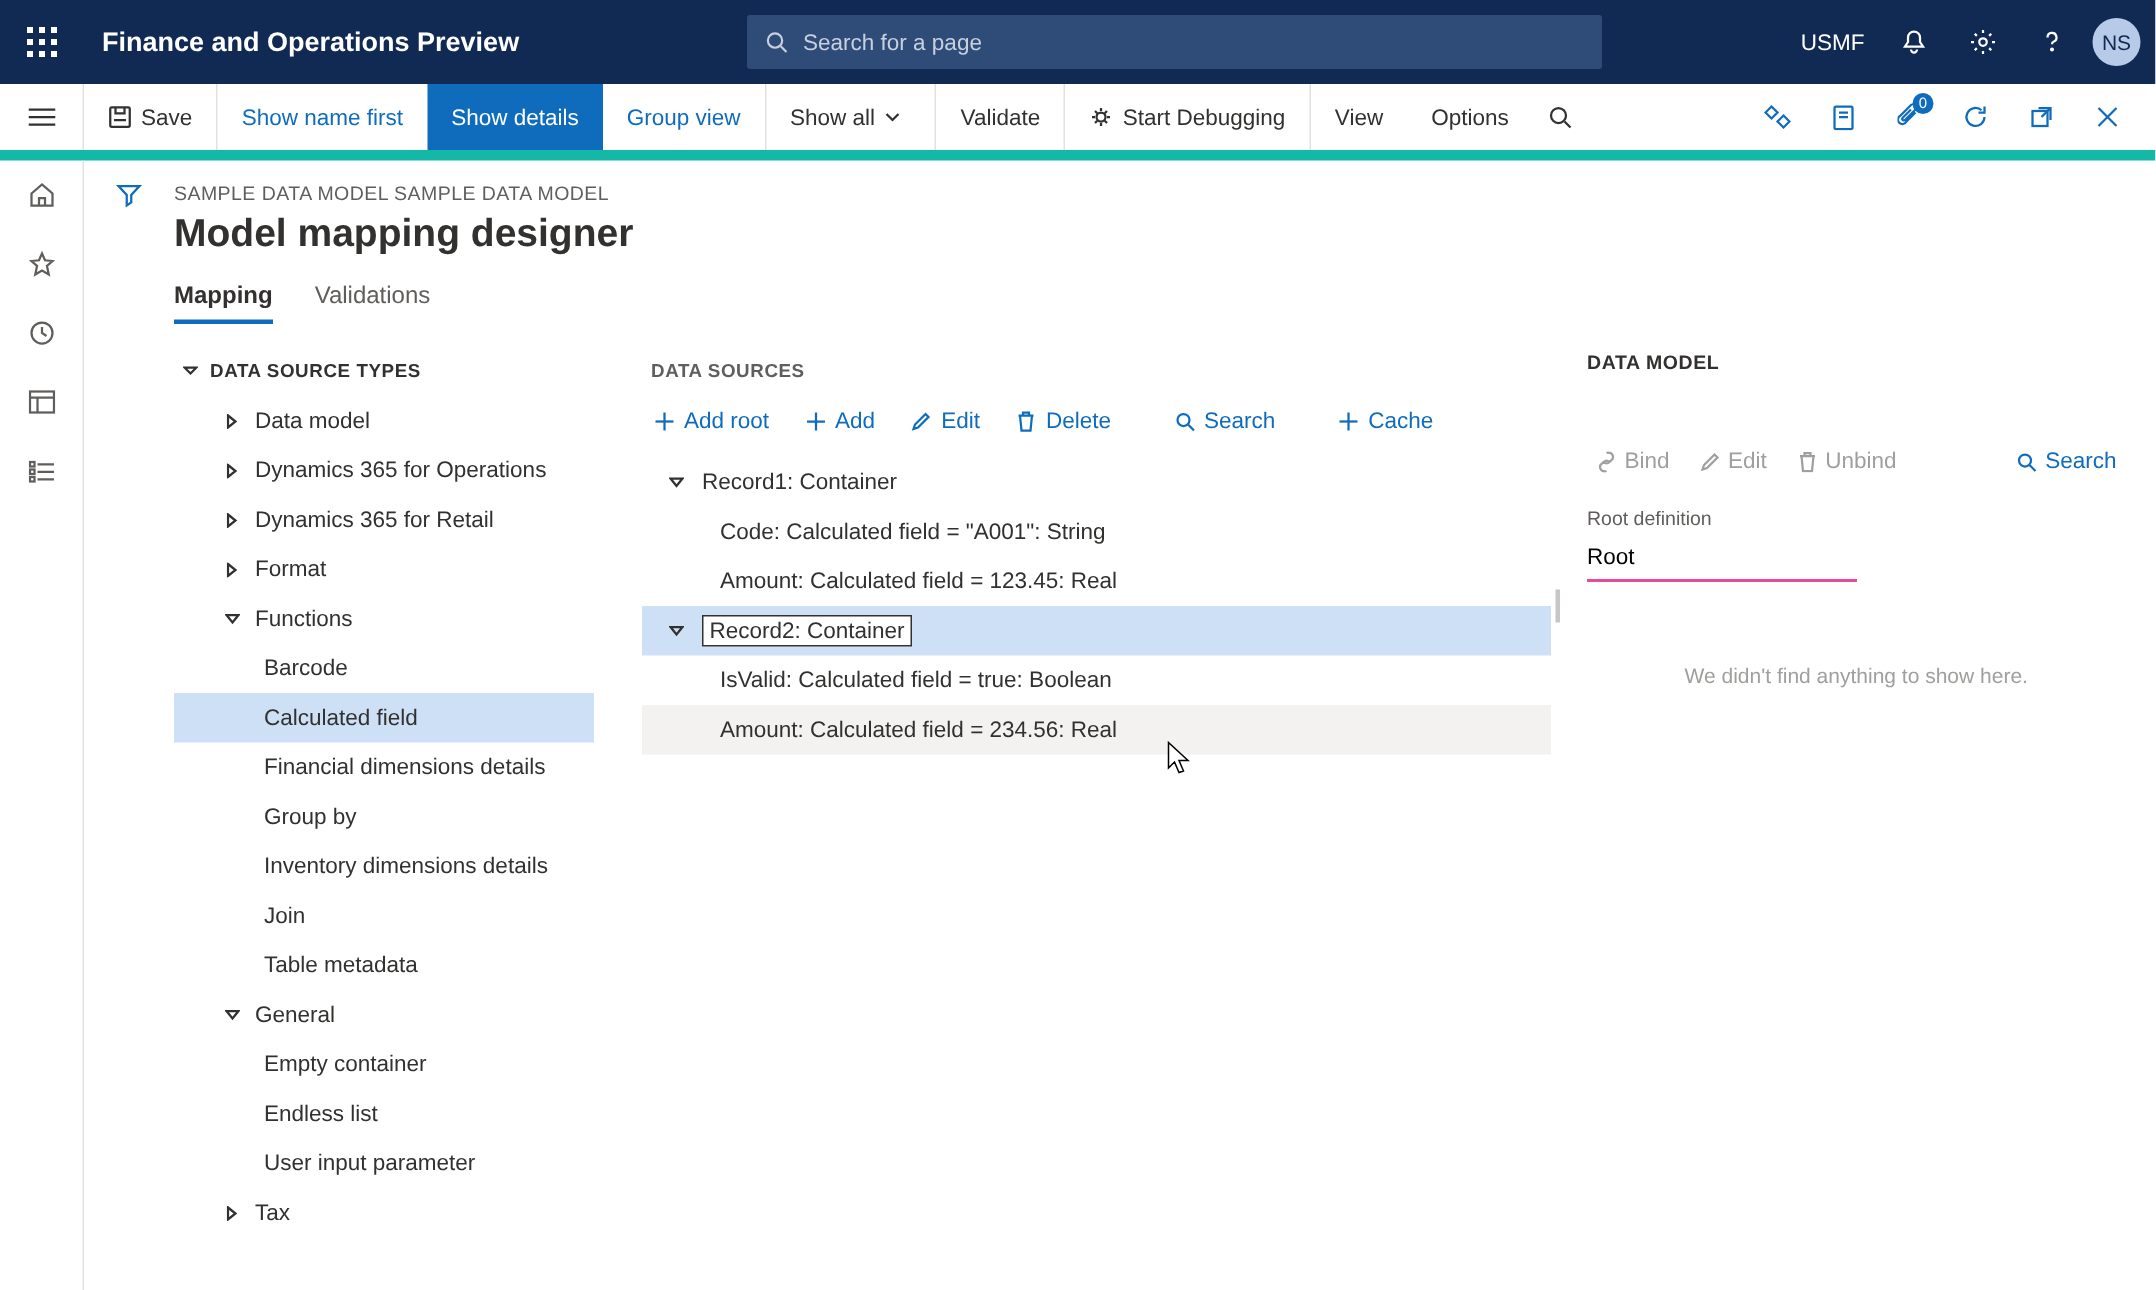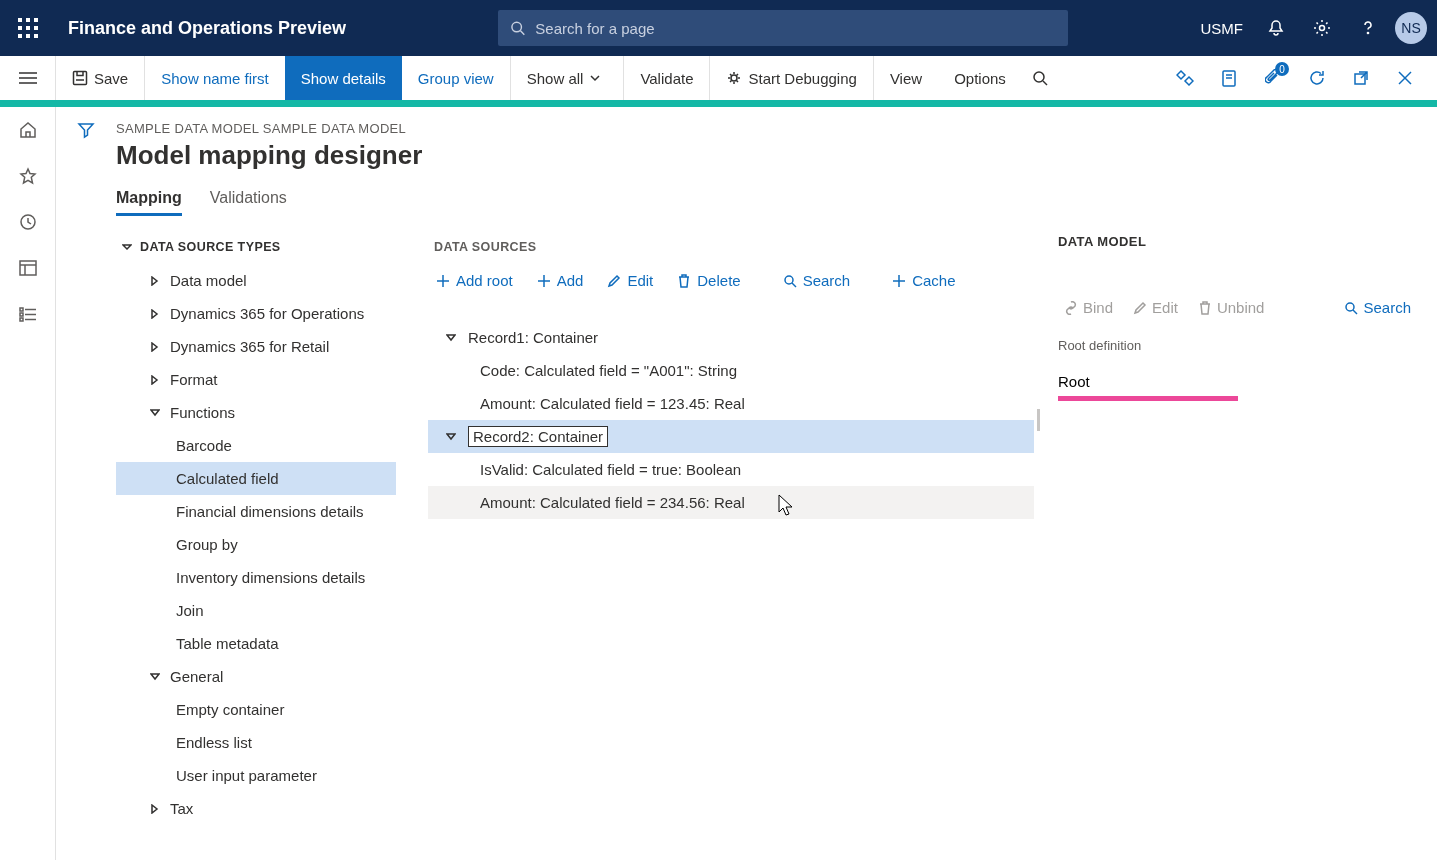--- a/index.html
+++ b/index.html
@@ -55,40 +55,40 @@
   .section-header { font-size:12.5px; font-weight:700; letter-spacing:0.4px; text-transform:uppercase; display:flex; align-items:center; padding:6px 2px 10px 6px; }
   .panel-left .section-header svg { margin-right:8px; }
   .tree { font-size:15px; }
   .tree-item { display:flex; align-items:center; height:33px; padding-left:30px; cursor:pointer; white-space:nowrap; }
   .tree-item.lvl2 { padding-left:60px; }
   .tree-item .caret { width:18px; display:inline-flex; justify-content:center; margin-right:6px; }
   .tree-item.selected { background:#cee0f5; }
 
   .panel-mid { flex:1; padding-left:32px; }
   .panel-mid .section-header { color:#605e5c; }
-  .mid-toolbar { display:flex; gap:8px; margin:2px 0 26px 0; }
+  .mid-toolbar { display:flex; gap:8px; margin:2px 0 10px 0; }
   .mid-btn { color:#0f6cbd; display:flex; align-items:center; gap:6px; padding:6px 8px; cursor:pointer; font-size:15px; }
   .mid-btn.gap { margin-left:18px; }
 
   .ds-tree { font-size:15px; }
   .ds-row { display:flex; align-items:center; height:33px; border-radius:0; }
   .ds-row .caret { width:18px; display:inline-flex; justify-content:center; margin-right:8px; }
   .ds-row.lvl0 { padding-left:14px; }
   .ds-row.lvl1 { padding-left:52px; }
   .ds-row.sel { background:#cee0f5; }
   .ds-row.sel .label { border:1px solid #323130; padding:1px 4px; background:#fff;}
   .ds-row.hover { background:#f3f2f1; }
 
   .panel-right { width: 395px; flex-shrink:0; padding-right:20px; padding-left:16px; }
   .dm-header { font-size:13px; font-weight:700; letter-spacing:0.4px; }
   .dm-toolbar { display:flex; gap:8px; margin-top:14px; align-items:center; }
   .dm-btn { color:#a19f9d; display:flex; align-items:center; gap:5px; font-size:15px; padding:4px 6px; cursor:default;margin-top:32px; }
   .dm-btn.blue { color:#0f6cbd; cursor:pointer; margin-left:auto; }
   .dm-label { font-size:13px; color:#605e5c; margin-top:18px; }
-  .dm-input { border:none; border-bottom:5px solid #ec4899; padding:6px 0; font-size:15px; width:180px; outline:none; margin-top:14px; }
+  .dm-input { border:none; border-bottom:2px solid #ec4899; padding:6px 0; font-size:15px; width:180px; outline:none; margin-top:4px; }
   .no-results { color:#a19f9d; font-size:14px; margin-top:54px; text-align:center; }
 
   .drag-handle { width:8px; display:flex; align-items:center; justify-content:center; }
   .drag-handle div { width:3px; height:22px; background:#c8c6c4; }
 
   .cursor-img { position:absolute; pointer-events:none; }
   svg { fill:none; stroke:currentColor; stroke-width:1.5; }
 </style>
 </head>
 <body>
@@ -485,20 +485,21 @@
           <div class="dm-btn blue">
               <svg width="14" height="14" viewBox="0 0 14 14">
                 <circle cx="6" cy="6" r="4"></circle>
                 <line x1="9" y1="9" x2="13" y2="13"></line>
               </svg>
               <span>Search</span>
             </div>
         </div>
         <div class="dm-label">Root definition</div>
         <input class="dm-input" value="Root" style="">
+        <div class="no-results">We didn't find anything to show here.</div>
       </div>
 
     </div>
   </div>
 </div>
 
 <svg class="cursor-img" style="left:778px; top:494px;" width="18" height="22" viewBox="0 0 18 22">
     <path d="M1 1l0 17 4-4 3 7 3-1-3-7 6 0z" fill="#fff" stroke="#000" stroke-width="1"></path>
   </svg>
 

